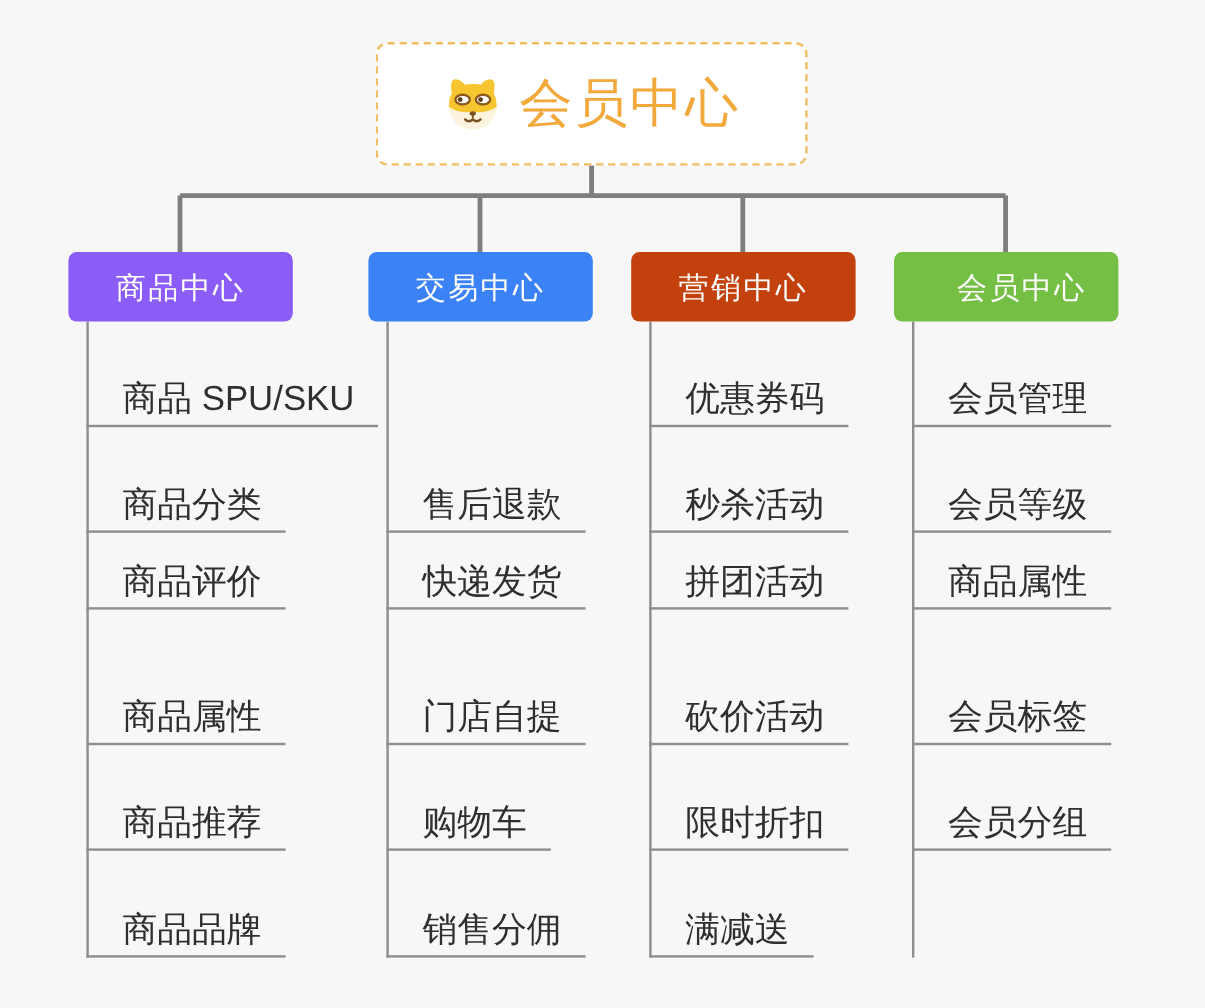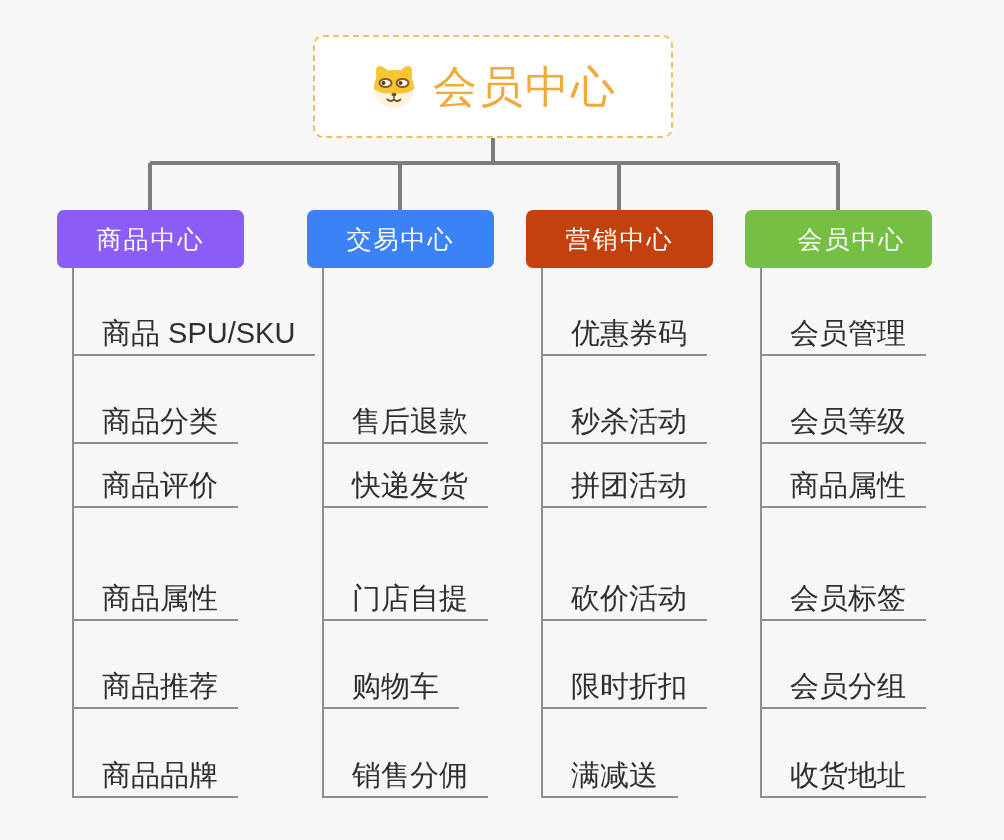--- a/index.html
+++ b/index.html
@@ -115,15 +115,14 @@
   <div class="leaf lx2 ry2">拼团活动</div>
   <div class="leaf lx2 ry3">砍价活动</div>
   <div class="leaf lx2 ry5">满减送</div>
   <div class="leaf lx2 ry4">限时折扣</div>
 
   <div class="leaf lx3 ry0">会员管理</div>
   <div class="leaf lx3 ry1">会员等级</div>
   <div class="leaf lx3 ry2">商品属性</div>
   <div class="leaf lx3 ry3">会员标签</div>
   <div class="leaf lx3 ry4">会员分组</div>
-  <div class="leaf lx3 ry5">收货地址</div>
 
 </div>
 
 </body></html>

